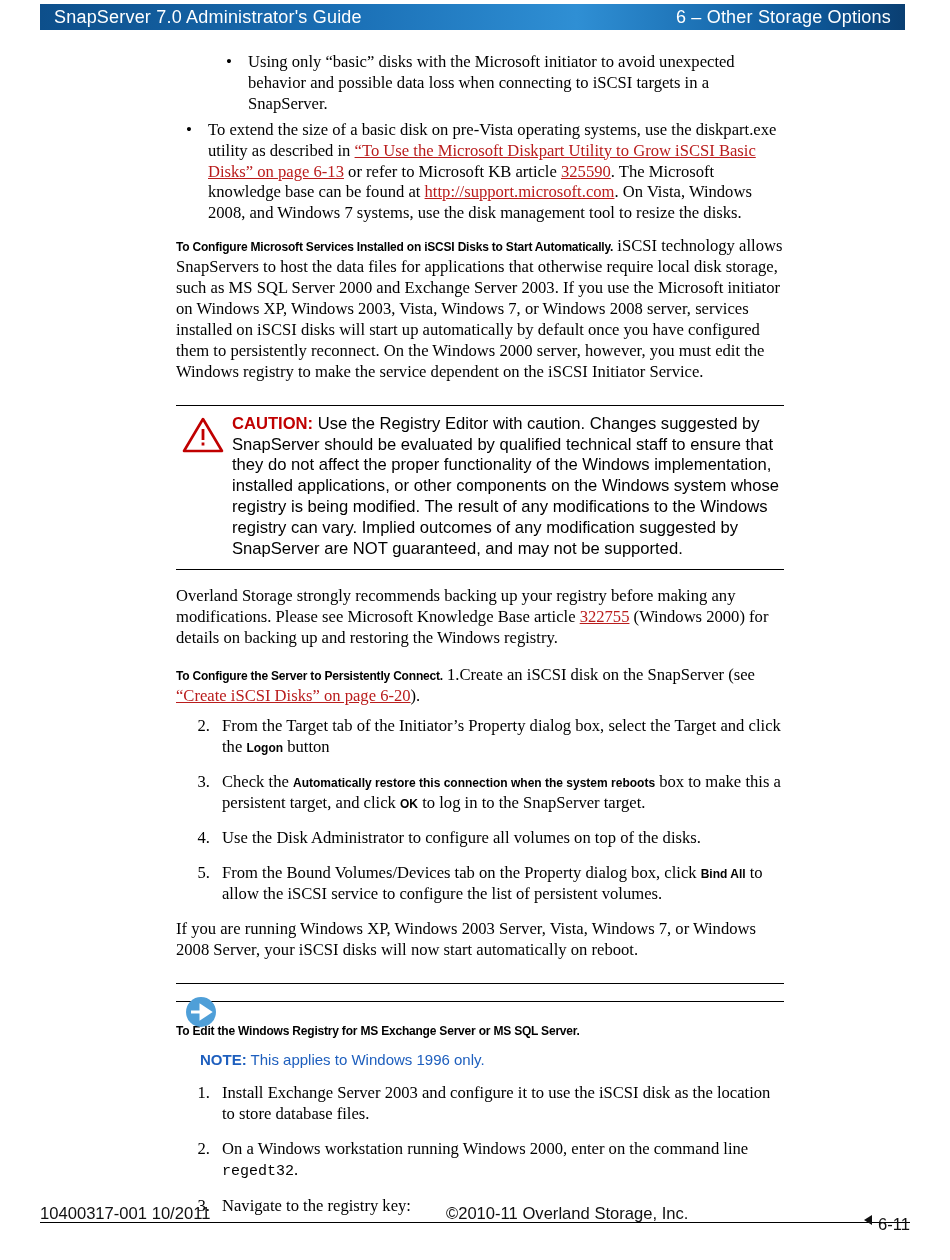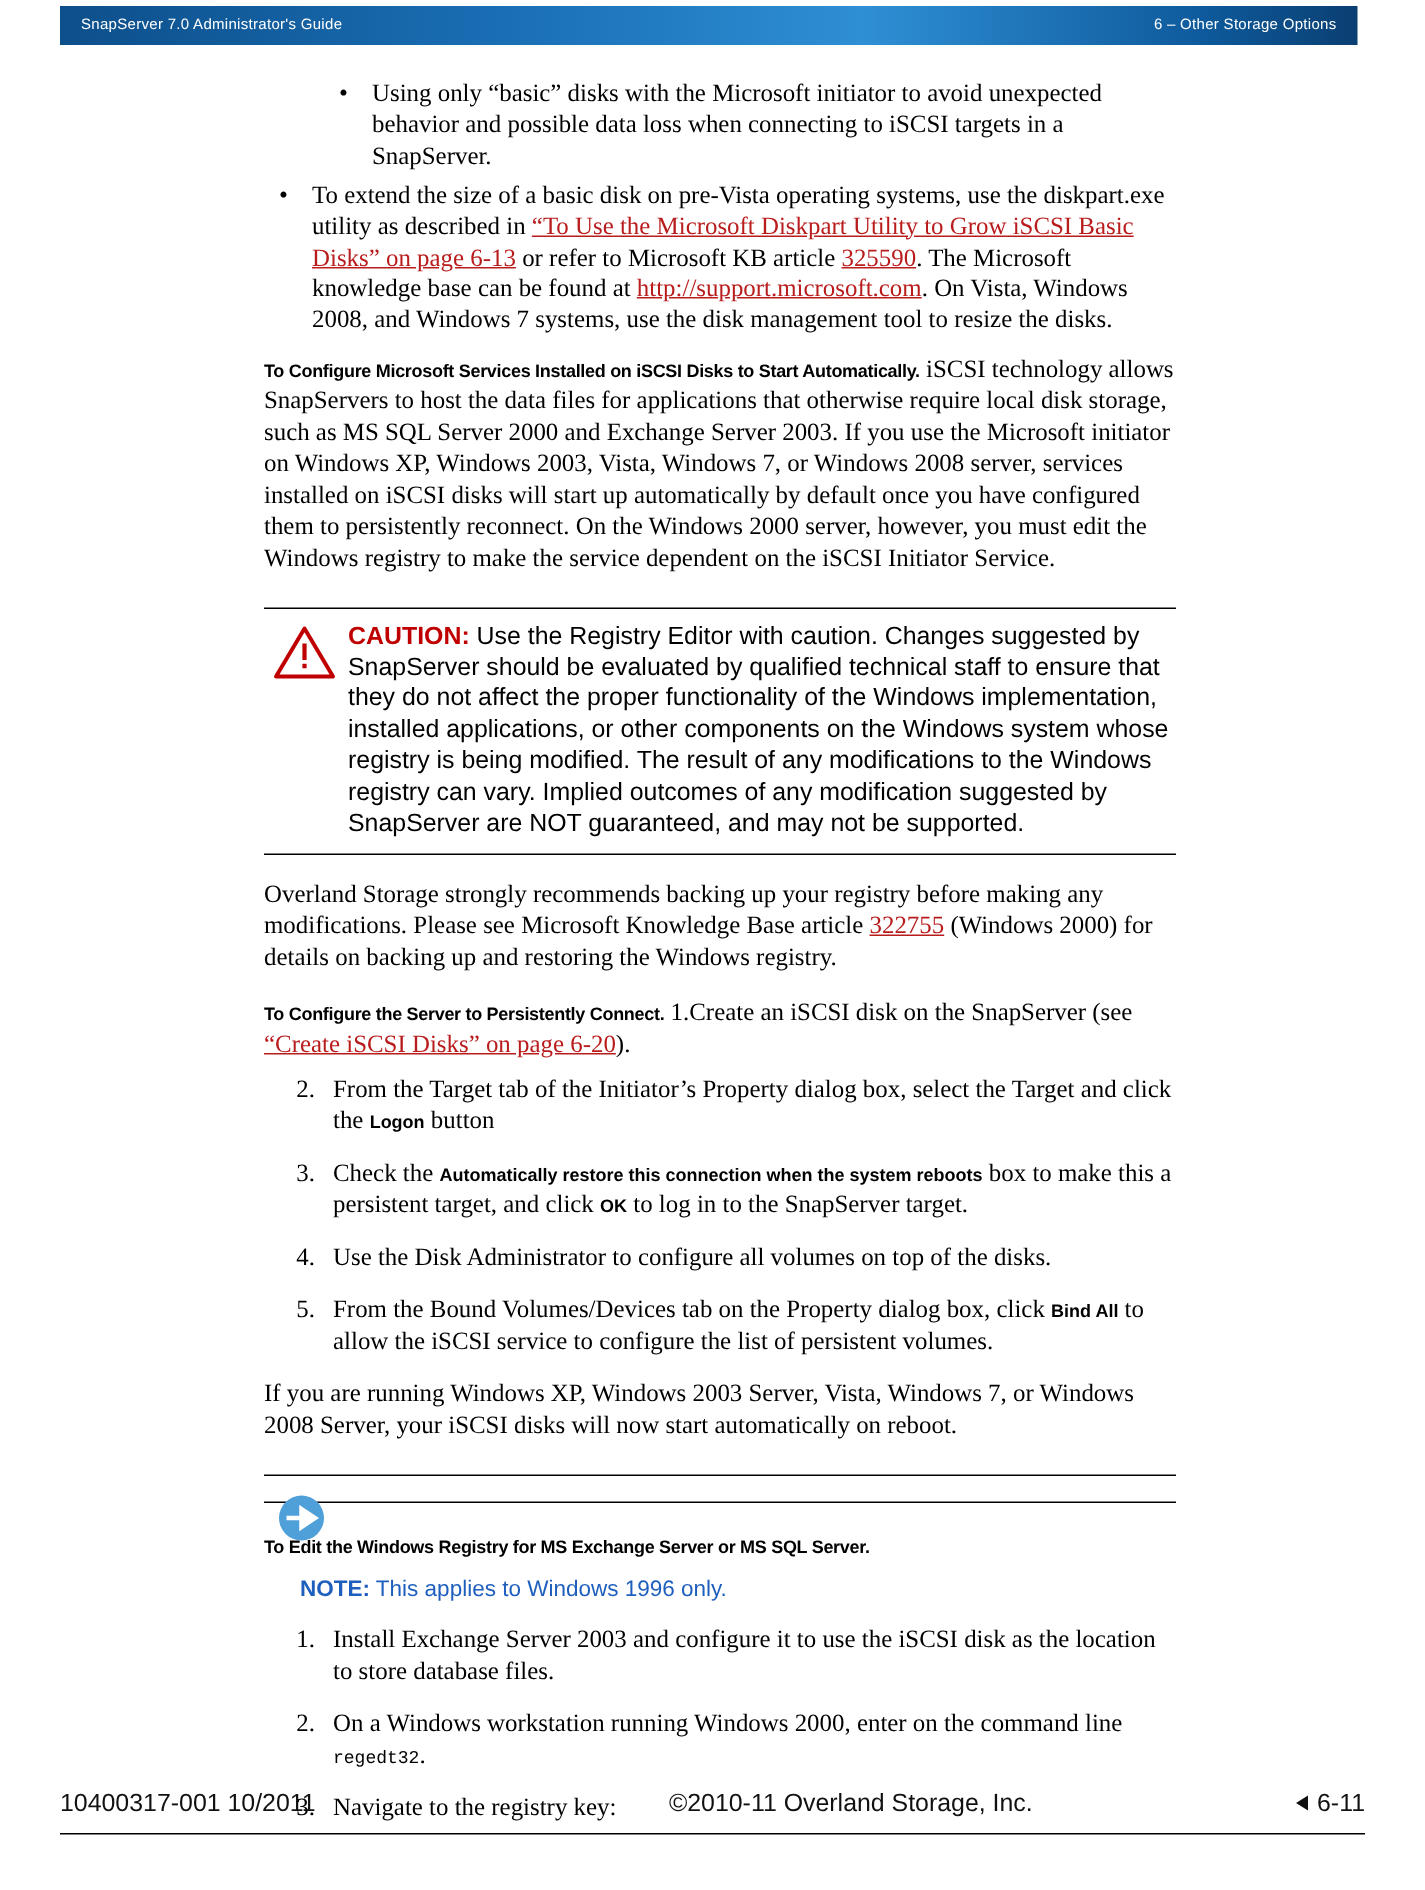--- a/index.html
+++ b/index.html
@@ -26,21 +26,21 @@
     background: linear-gradient(to right, #0d4f8b 0%, #1a6fb5 35%, #2f8fd4 62%, #0e5a9c 88%, #0a3f72 100%);
     display: flex;
     align-items: center;
     justify-content: space-between;
     padding: 0 14px;
     box-sizing: border-box;
   }
   .header-left, .header-right {
     color: #ffffff;
     font-family: "Liberation Sans", sans-serif;
-    font-size: 10px;
+    font-size: 18px;
     letter-spacing: 0.2px;
     white-space: nowrap;
   }
 
   
   .page {
     position: absolute;
     top: 52px;
     left: 1px;
     width: 830px;
@@ -68,21 +68,21 @@
   }
 
   .bold { font-weight: normal; }
   .sans-bold {
     font-family: "Liberation Sans", sans-serif;
     font-weight: 700;
     font-size: 12px;
   }
   .mono {
     font-family: "Liberation Mono", monospace;
-    font-size: 12px;
+    font-size: 15px;
   }
   .link {
     color: #b91c1c;
     text-decoration: underline;
   }
 
   
   ul.bullets {
     list-style: none;
     margin: 0;
@@ -170,21 +170,21 @@
     left: 40px;
     width: 870px;
     display: flex;
     justify-content: space-between;
     align-items: center;
     font-family: "Liberation Sans", sans-serif;
     font-size: 11.4px;
     color: #111;
   }
   .footer .center { margin-left: 60px; }
-  .footer .right { display: flex; align-items: center; gap: 6px; }
+  .footer .right { display: flex; gap: 6px; margin-top: 23px; }
   .tri-left {
     width: 0; height: 0;
     border-top: 5px solid transparent;
     border-bottom: 5px solid transparent;
     border-right: 8px solid #111;
     display: inline-block;
   }
 </style>
 </head>
 <body>

